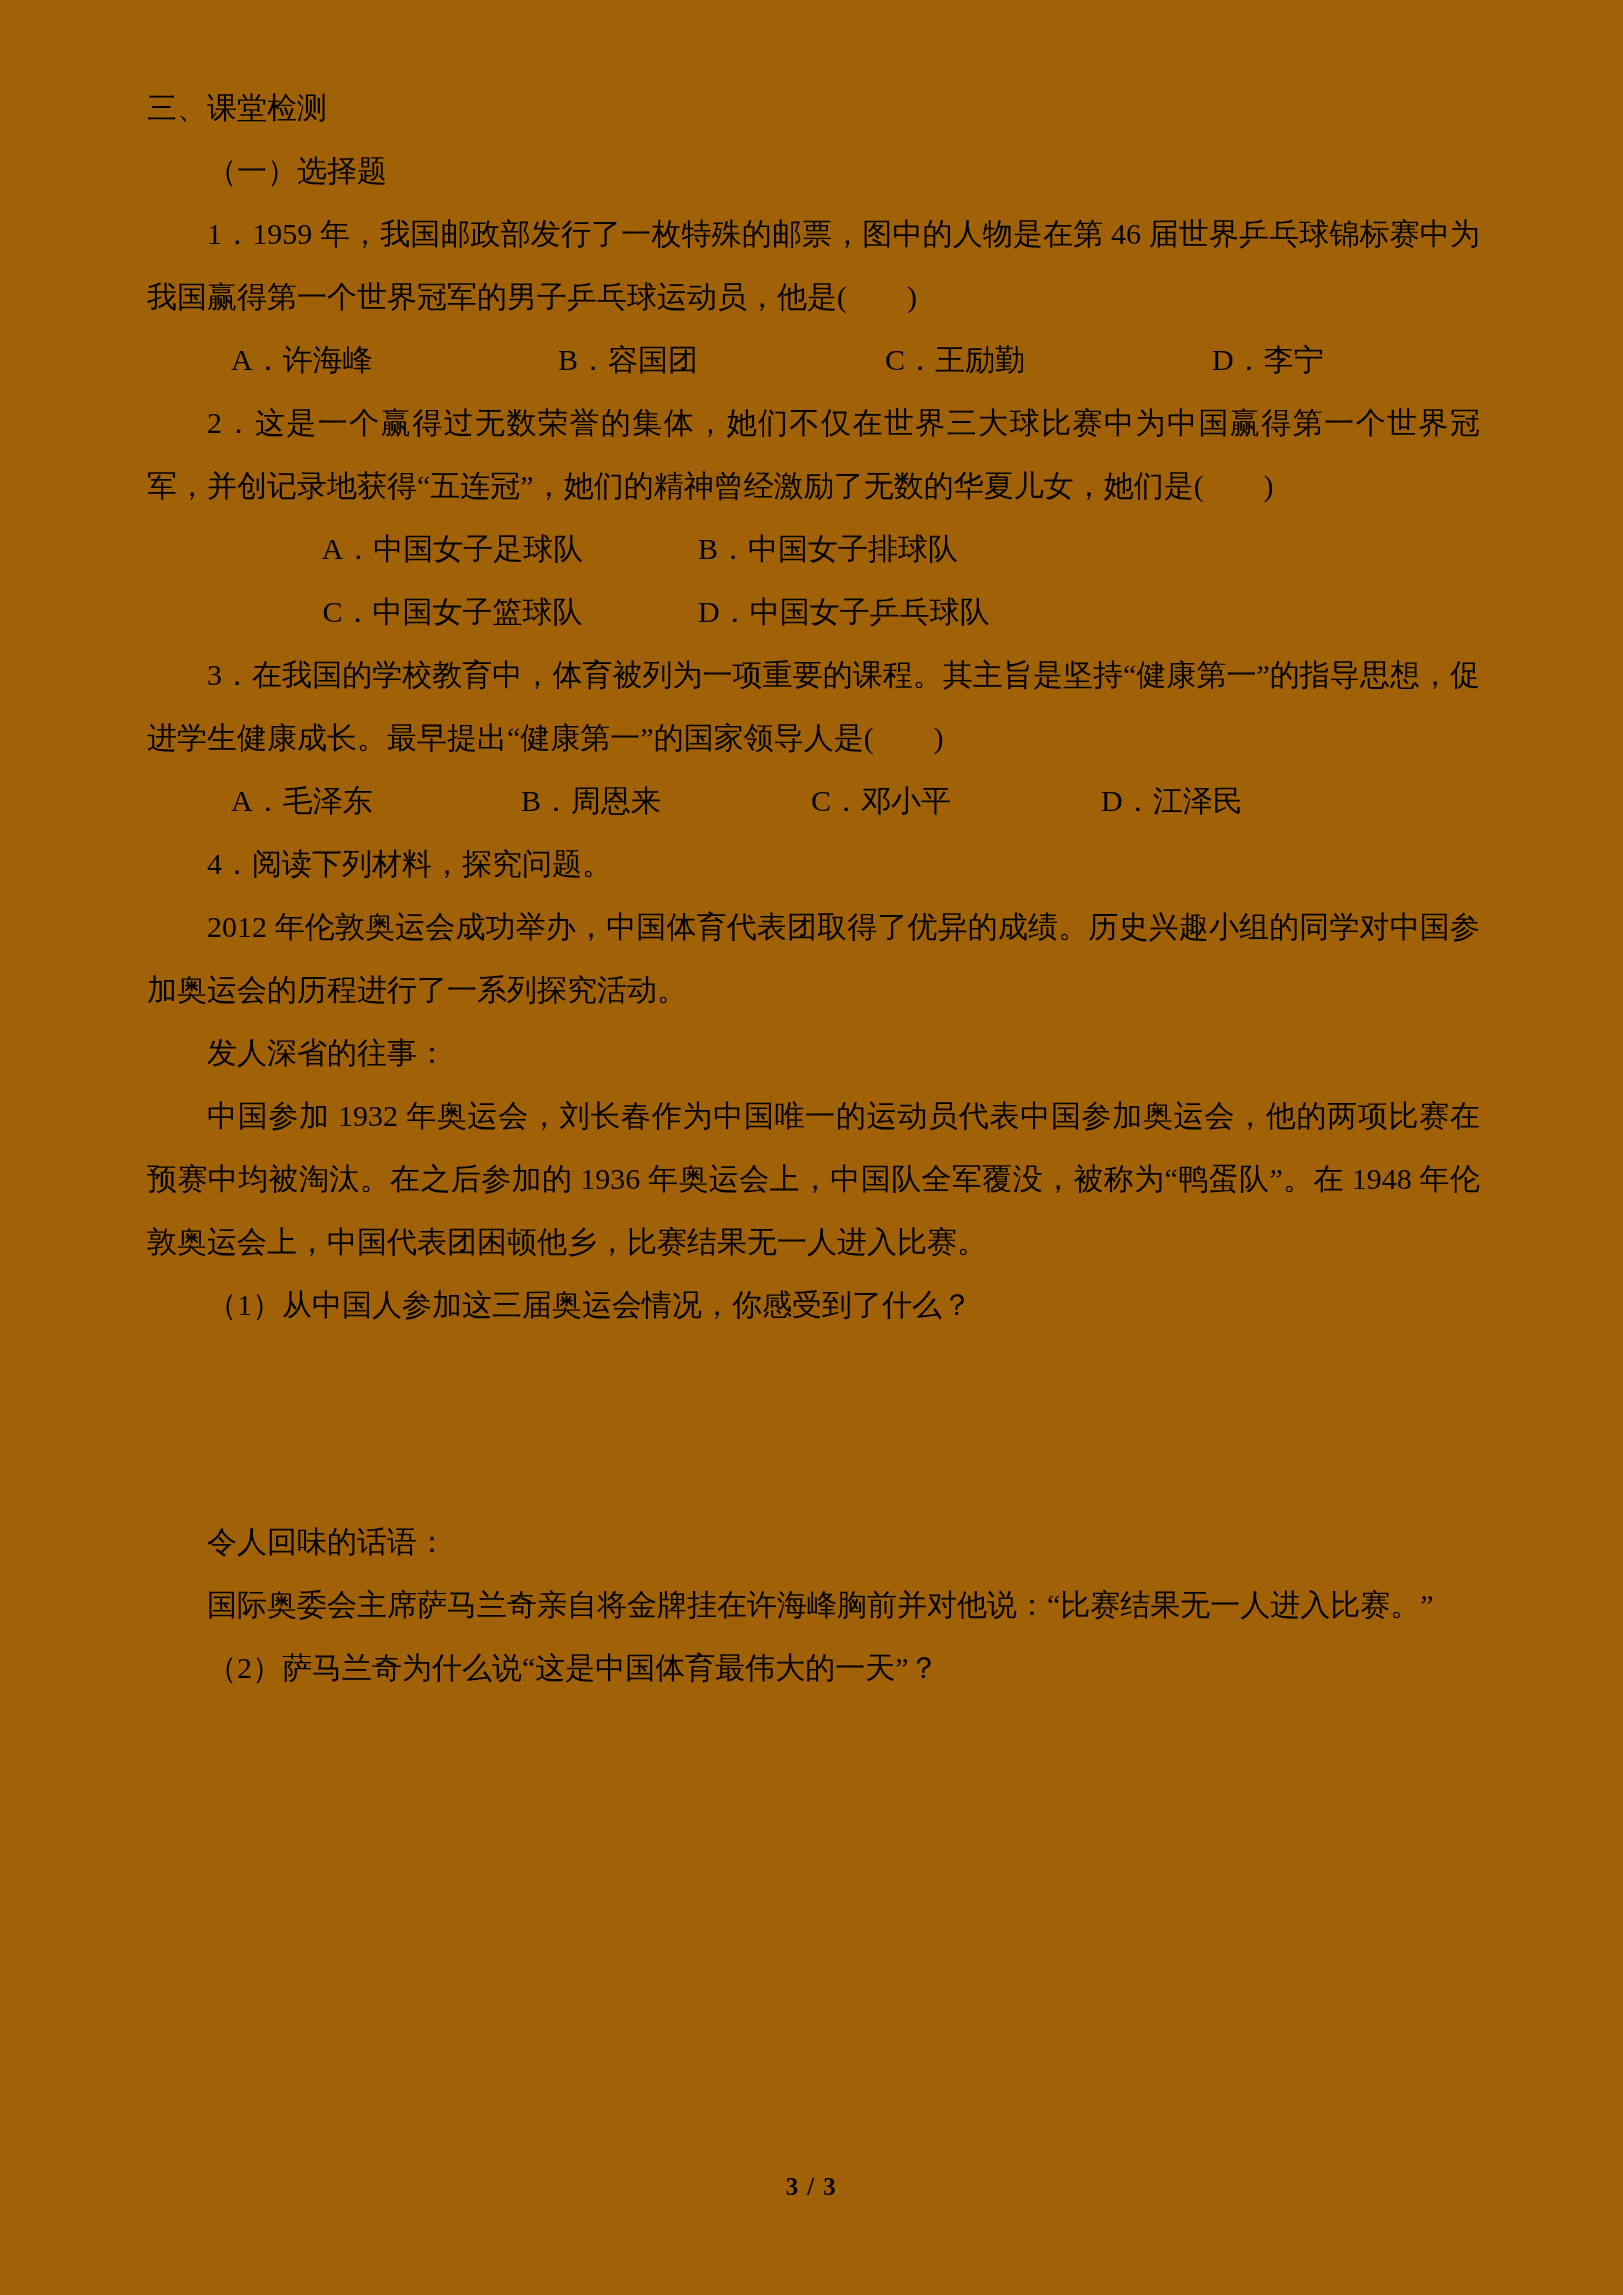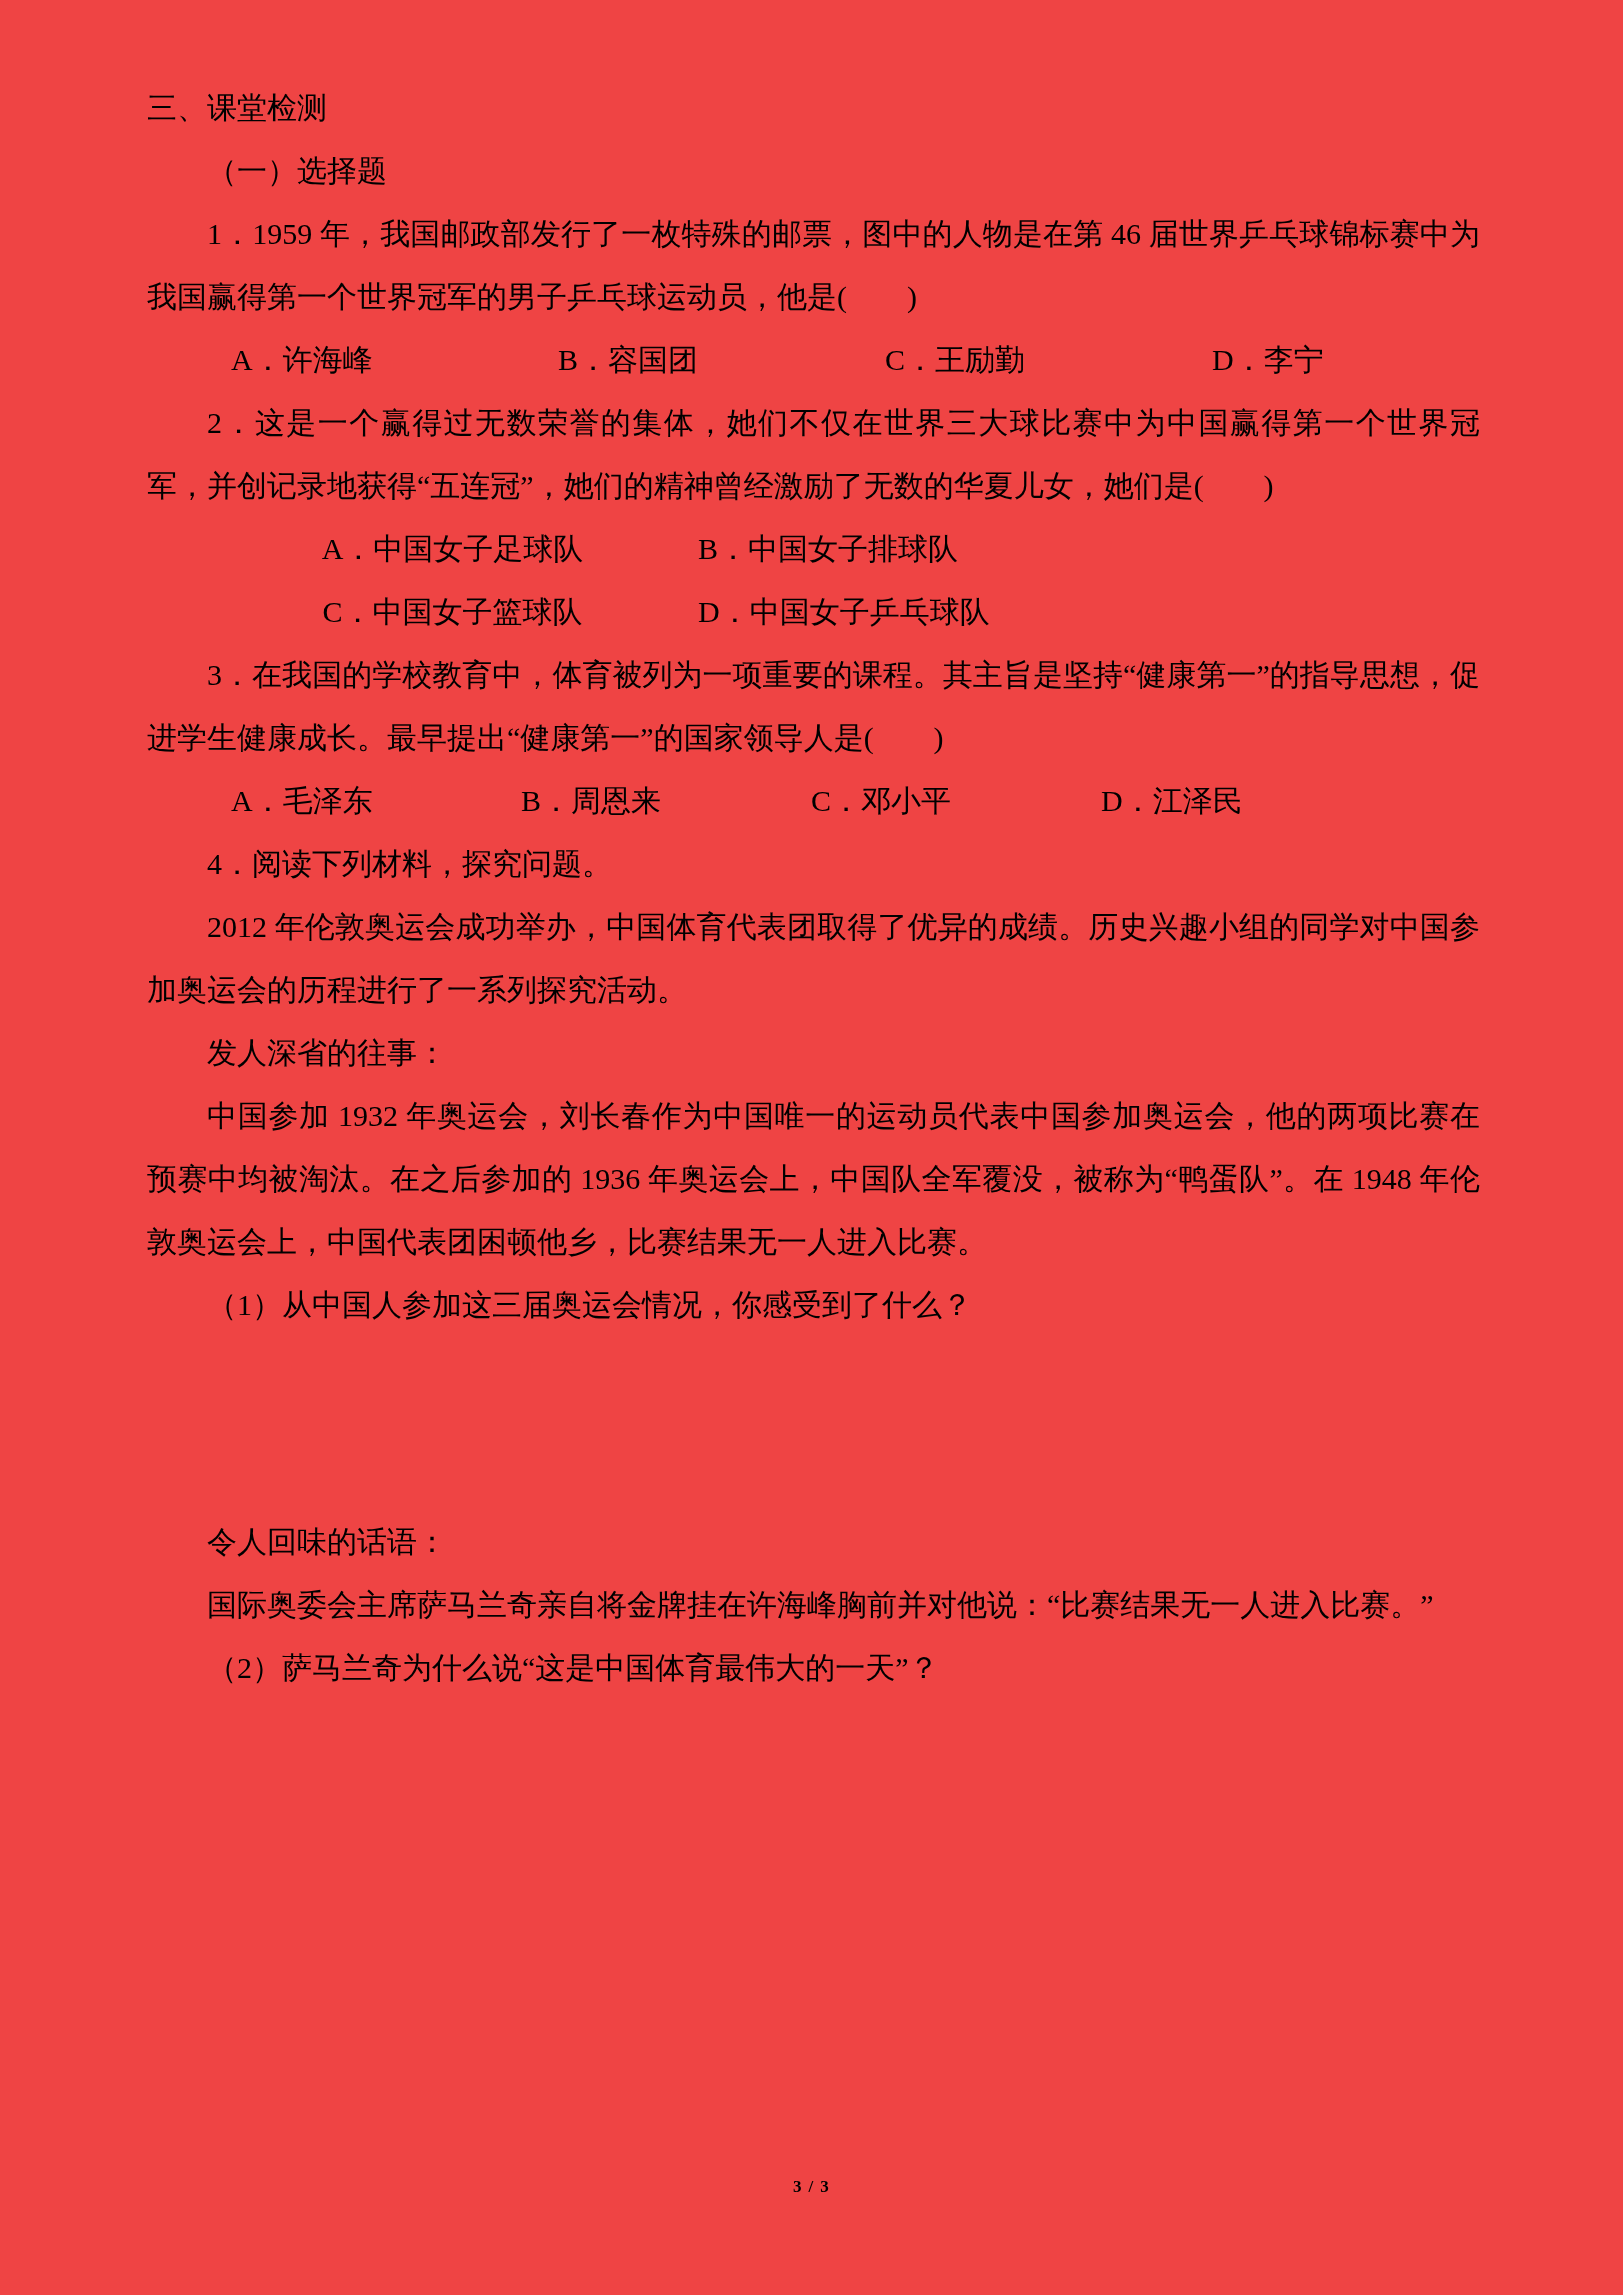--- a/index.html
+++ b/index.html
@@ -1,21 +1,21 @@
 <!DOCTYPE html>
 <html style="font-size:11px"><head>
 <meta charset="utf-8">
 <style>
   * { margin: 0; padding: 0; box-sizing: border-box; }
   html, body { background: #ffffff; }
   .page {
     position: relative;
     width: 1623px;
     height: 2295px;
-    background: #ef4444;
+    background: #a16207;
     color: #000000;
     font-family: "Liberation Serif", "DejaVu Serif", serif;
     font-size: 30px;
     line-height: 63px;
     overflow: hidden;
   }
   .content {
     position: absolute;
     top: 76px;
     left: 147px;
@@ -40,21 +40,21 @@
   .w445 { width: 303px; }
   .w390 { width: 266px; }
   .w650 { width: 443px; text-align: center; }
   .answer-space { height: 174px; }
   .footer {
     position: absolute;
     left: 0;
     right: 0;
     top: 2172px;
     text-align: center;
-    font-size: 17px;
+    font-size: 25px;
     line-height: 30px;
     color: #000000;
     font-weight: bold;
     letter-spacing: 1.4px;
   }
 </style>
 </head>
 <body>
 
 <div class="page">

